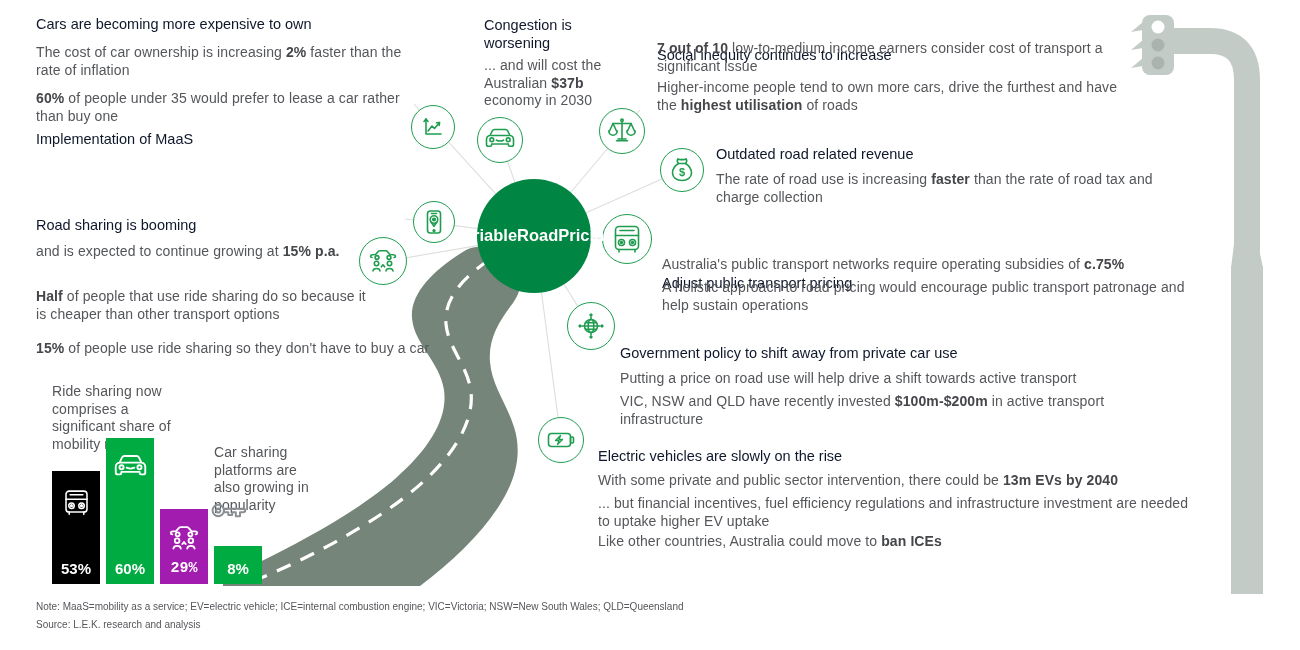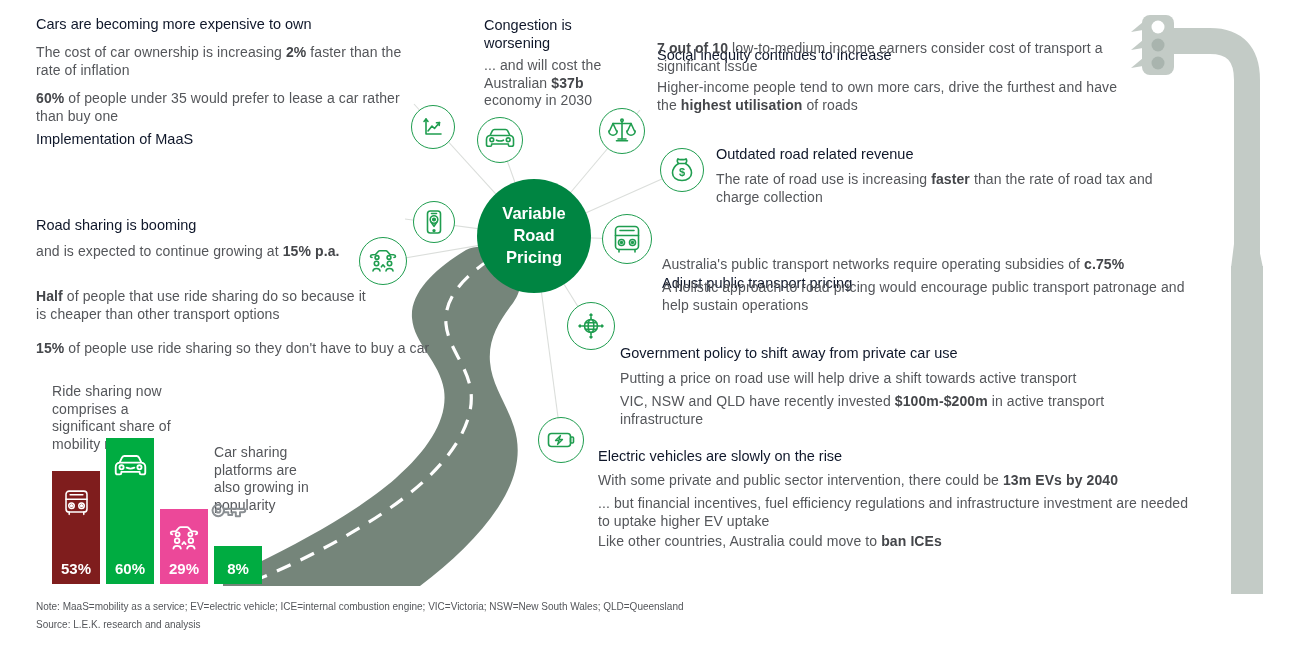--- a/index.html
+++ b/index.html
@@ -8,21 +8,21 @@
   .bg{position:absolute;left:0;top:0;}
   .abs{position:absolute;}
   h3.gh{margin:0;font-size:14.5px;font-weight:400;color:#0f172a;line-height:1.22;}
   p.body{margin:0;font-size:14px;line-height:1.26;color:#54565A;letter-spacing:.1px;}
   p.body b{color:#44464a;}
   .note-txt{font-size:10px;color:#54565A;line-height:1.4;}
   .ic{position:absolute;background:#fff;border:1.6px solid #1F9D4F;border-radius:50%;
       display:flex;align-items:center;justify-content:center;box-sizing:border-box;}
   .ic svg{stroke:#1F9D4F;fill:none;stroke-width:1.6;stroke-linecap:round;stroke-linejoin:round;}
   .hub{position:absolute;left:477px;top:179px;width:114px;height:114px;border-radius:50%;
-       background:#008542;display:flex;flex-direction:column;align-items:center;justify-content:center;
+       background:#008542;display:flex;flex-direction:row;align-items:center;justify-content:center;
        color:#fff;font-weight:700;font-size:16.5px;line-height:1.32;text-align:center;}
   .bar{position:absolute;bottom:66px;width:48px;display:flex;flex-direction:column;align-items:center;}
   .bar .pct{position:absolute;bottom:7px;width:100%;text-align:center;color:#fff;font-weight:700;font-size:15px;}
   .bar svg{stroke:#fff;fill:none;stroke-width:1.7;stroke-linecap:round;stroke-linejoin:round;}
   .key-ic svg{stroke:#8a8f93;fill:none;stroke-width:1.3;stroke-linecap:round;stroke-linejoin:round;}
 </style>
 </head>
 <body>
 
 <div class="canvas">
@@ -203,21 +203,21 @@
       <path d="M 15.4,22.8 L 17,20.8 L 18.6,22.8"></path>
     </svg>
   </span>
 
   <div class="hub">
     <span>Variable</span>
     <span>Road</span>
     <span>Pricing</span>
   </div>
 
-  <div class="bar" style="left: 52px; height: 113px; background: #7f1d1d;">
+  <div class="bar" style="left: 52px; height: 113px; background: #000000;">
     <span style="margin-top:16px;">
       <svg width="31" height="31" viewBox="0 0 34 34">
         <rect x="5.5" y="4.5" width="23" height="23" rx="3.5"></rect>
         <path d="M 5.5,13.5 H 28.5"></path>
           <path d="M 10,8.5 H 24"></path>
         <circle cx="11.5" cy="20.5" r="3"></circle>
           <circle cx="11.5" cy="20.5" r="0.9" fill="#fff"></circle>
         <circle cx="22.5" cy="20.5" r="3"></circle>
           <circle cx="22.5" cy="20.5" r="0.9" fill="#fff"></circle>
         <path d="M 9,27.5 V 30 M 25,27.5 V 30"></path>
@@ -228,21 +228,21 @@
     <span style="margin-top:12px;">
       <svg width="37" height="35" viewBox="0 0 32 32">
         <path d="M 6,11.5 L 8.3,6.8 Q 9,5.5 10.5,5.5 L 21.5,5.5 Q 23,5.5 23.7,6.8 L 26,11.5 Q 29.5,12 29.5,15.5 L 29.5,20.5 Q 29.5,22.3 27.7,22.3 L 25.6,22.3 Q 24.4,22.3 24.4,21 L 24.4,20 L 7.6,20 L 7.6,21 Q 7.6,22.3 6.4,22.3 L 4.3,22.3 Q 2.5,22.3 2.5,20.5 L 2.5,15.5 Q 2.5,12 6,11.5 Z"></path>
         <path d="M 7,11.5 H 25"></path>
           <circle cx="7.8" cy="15.8" r="1.9"></circle>
           <circle cx="24.2" cy="15.8" r="1.9"></circle>
         <path d="M 12.5,16.2 Q 16,17.8 19.5,16.2"></path>
       </svg></span>
     <span class="pct">60%</span>
   </div>
-  <div class="bar" style="left: 160px; height: 75px; background: #ec4899;">
+  <div class="bar" style="left: 160px; height: 75px; background: #a21caf; font-family: Liberation Mono, monospace;">
     <span style="margin-top:11px;">
       <svg width="36" height="36" viewBox="0 0 34 34">
         <path d="M 6,13.5 Q 4.5,13.5 4.5,12.3 Q 4.5,11 6.5,10.8 L 9.5,10.5 L 12.5,7.3 Q 13,6.8 13.8,6.8 L 20,6.8 Q 20.8,6.8 21.3,7.4 L 24,10.5 L 27.5,10.8 Q 29.5,11 29.5,12.3 Q 29.5,13.5 28,13.5"></path>
         <circle cx="11" cy="13.5" r="1.9"></circle>
           <circle cx="23" cy="13.5" r="1.9"></circle>
         <circle cx="10.5" cy="19.5" r="2.2"></circle>
           <path d="M 7,27 C 7.4,23.6 13.6,23.6 14,27"></path>
         <circle cx="23.5" cy="19.5" r="2.2"></circle>
           <path d="M 20,27 C 20.4,23.6 26.6,23.6 27,27"></path>
         <path d="M 15.4,22.8 L 17,20.8 L 18.6,22.8"></path>

